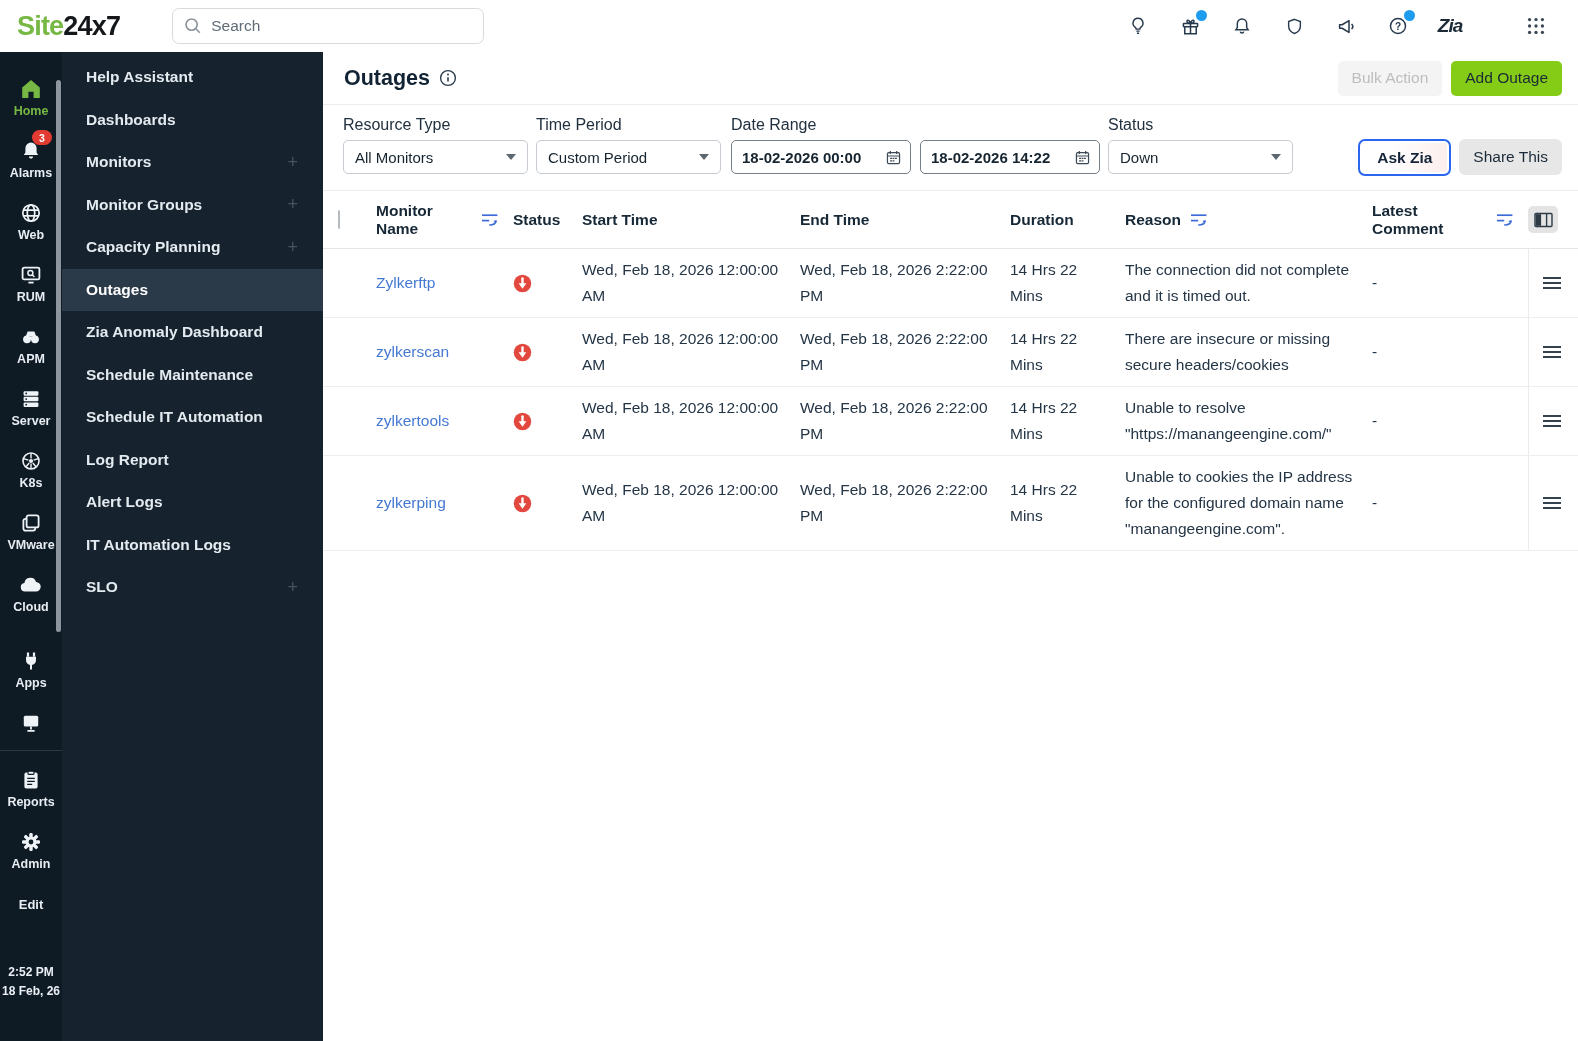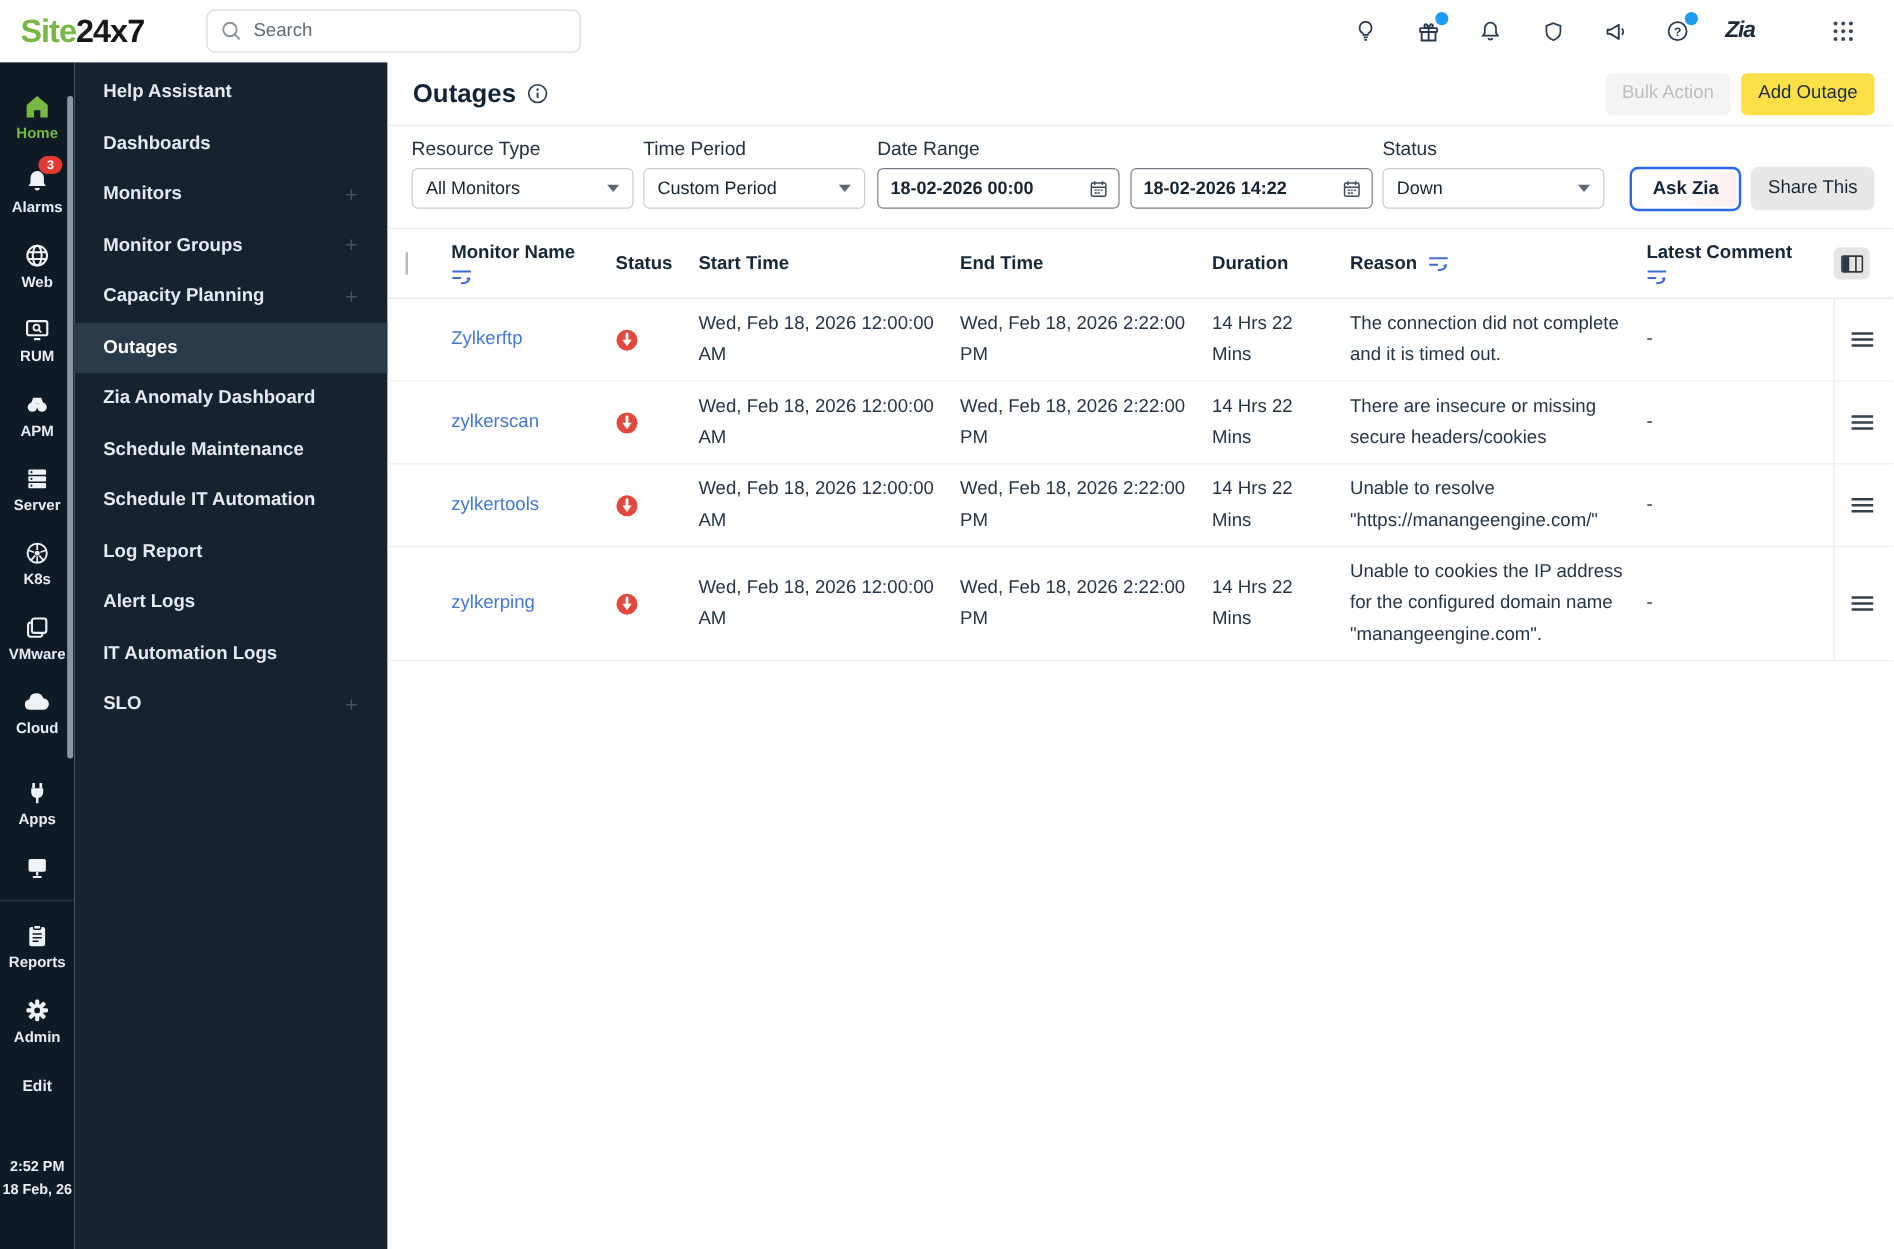--- a/index.html
+++ b/index.html
@@ -46,45 +46,45 @@
 
   
   .content { flex:1; background:#fff; display:flex; flex-direction:column; }
   .title-row { height:53px; display:flex; align-items:center; padding:0 16px 0 21px; border-bottom:1px solid #ececec; }
   .page-title { font-size:21.5px; font-weight:600; color:#122334; }
   .info-ic { margin-left:9px; cursor:pointer; display:flex; }
   .title-actions { margin-left:auto; display:flex; gap:9px; }
   .btn { border:none; border-radius:5px; font-size:15.5px; padding:0 14px; height:35px;
     font-family:"Liberation Sans",sans-serif; cursor:pointer;text-align:right; }
   .btn.bulk { background:#f4f4f4; color:#bdbdbd; cursor:default; }
-  .btn.add { background:#fde047; color:#1b2a38; }
+  .btn.add { background:#84cc16; color:#1b2a38; }
 
   .filter-row { display:flex; align-items:flex-start; padding:11px 16px 14px 20px; border-bottom:1px solid #ececec; }
   .fgroup { margin-right:8px; }
   .fgroup > label { display:block; font-size:16px; color:#22313f; margin-bottom:6px; font-weight:500; }
   .select { height:34px; border:1px solid #c6ccd2; border-radius:5px; display:flex; align-items:center;
     justify-content:space-between; padding:0 11px; font-size:15px; font-weight:400; color:#16242f; cursor:pointer; background:#fff; }
   .caret { width:0; height:0; border-left:5.5px solid transparent; border-right:5.5px solid transparent; border-top:6.5px solid #5c6770; }
   .w185 { width:185px; }
   .dates { display:flex; gap:9px; margin-right:8px; }
-  .dateinput { width:202px; height:34px; border:1px solid #767f87; border-radius:5px; display:flex; align-items:center; padding:0 8px 0 10px; background:#fff; }
+  .dateinput { width:180px; height:34px; border:1px solid #767f87; border-radius:5px; display:flex; align-items:center; padding:0 8px 0 10px; background:#fff; }
   .dateinput input { border:none; outline:none; width:100%; font-size:15px; font-weight:700; color:#16242f;
     font-family:"Liberation Sans",sans-serif; }
   .filter-actions { margin-left:auto; display:flex; gap:8px; margin-top:23px; }
   .btn-askzia { height:37px; padding:0 17px; border:2px solid #2a66ee; border-radius:7px;
     background:linear-gradient(100deg,#ffffff 30%,#fceeec); box-shadow:inset 0 0 0 2px #fff;
     font-size:15.5px; font-weight:600; color:#14253a; cursor:pointer; font-family:"Liberation Sans",sans-serif; }
   .btn-share { height:36px; padding:0 14px; border:none; border-radius:6px; background:#e7e7e7;
     font-size:15.5px; color:#1b2a38; cursor:pointer; font-family:"Liberation Sans",sans-serif; }
 
   
   .tgrid { display:grid; grid-template-columns:53px 137px 69px 218px 210px 115px 247px 156px 50px; align-items:center; }
   .thead { min-height:58px; border-bottom:1px solid #e6e6e6; font-size:15.5px; font-weight:700; color:#162736; }
   .thead .cell { padding-right:14px; }
-  .hstack { display:flex; flex-direction:column; gap:4px; }
+  .hstack { display:flex; gap:4px;align-items:center; }
   .hrow { display:flex; align-items:center; gap:9px; }
   .checkbox { width:16px; height:16px; border:1.5px solid #b3bac0; border-radius:3px; margin-left:15px; cursor:pointer; background:#fff; }
   .colpick { width:30px; height:27px; background:#e4e4e4; border:none; border-radius:5px; display:flex;
     align-items:center; justify-content:center; cursor:pointer; }
   .trow { border-bottom:1px solid #eeeeee; font-size:15.5px; color:#243546; line-height:26px; }
   .trow .cell { padding:8px 16px 8px 0; }
   .mon-link { color:#4478d2; text-decoration:none; cursor:pointer; }
   .trow .mon { padding-left:0; }
   .statcell { padding-left:8px; }
   .actions { justify-self:stretch; align-self:stretch; display:flex; align-items:center; border-left:1px solid #ebebeb; padding-left:13px; }

